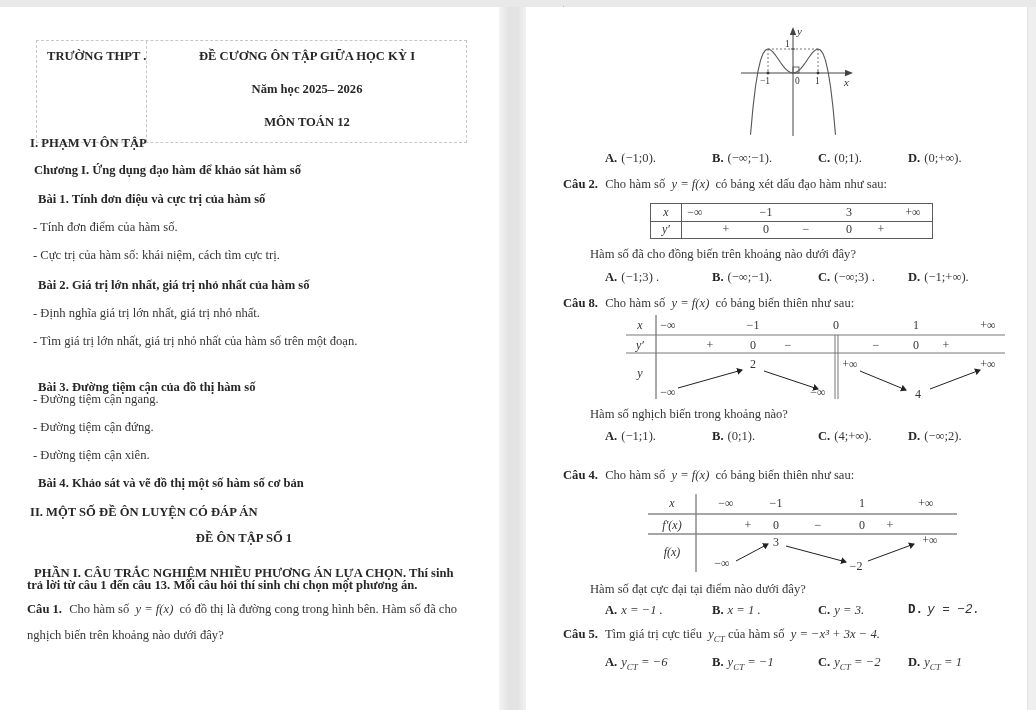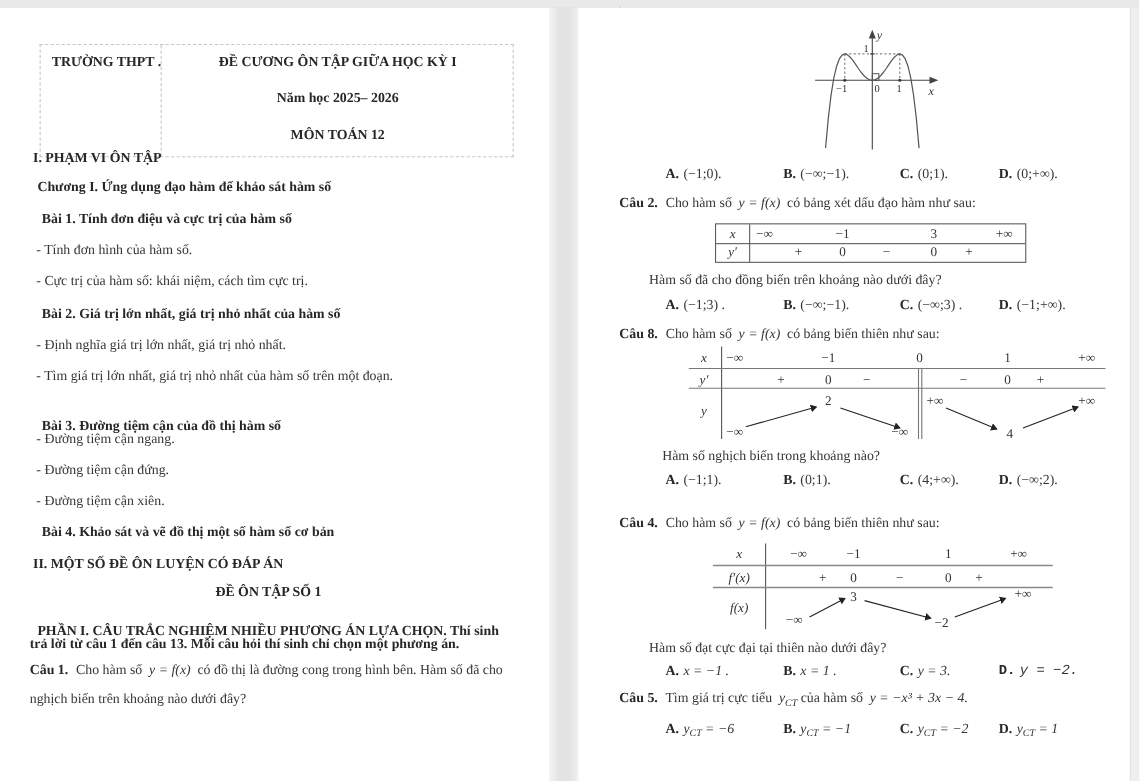--- a/index.html
+++ b/index.html
@@ -104,21 +104,21 @@
       <div class="hdr-right">
         <div class="hdr-line" style="top:8px;">ĐỀ CƯƠNG ÔN TẬP GIỮA HỌC KỲ I</div>
         <div class="hdr-line" style="top:41px;">Năm học 2025– 2026</div>
         <div class="hdr-line" style="top:74px;">MÔN TOÁN 12</div>
       </div>
     </div>
 
     <div class="ln b" style="left:30px;top:129px;">I. PHẠM VI ÔN TẬP</div>
     <div class="ln b" style="left:34px;top:156px;">Chương I. Ứng dụng đạo hàm để khảo sát hàm số</div>
     <div class="ln b" style="left:38px;top:185px;">Bài 1. Tính đơn điệu và cực trị của hàm số</div>
-    <div class="ln" style="left:33px;top:213px;">- Tính đơn hình của hàm số.</div>
+    <div class="ln" style="left:33px;top:213px;">- Tính đơn điểm của hàm số.</div>
     <div class="ln" style="left:33px;top:241px;">- Cực trị của hàm số: khái niệm, cách tìm cực trị.</div>
     <div class="ln b" style="left:38px;top:271px;">Bài 2. Giá trị lớn nhất, giá trị nhỏ nhất của hàm số</div>
     <div class="ln" style="left:33px;top:327px;">- Tìm giá trị lớn nhất, giá trị nhỏ nhất của hàm số trên một đoạn.</div>
     <div class="ln" style="left:33px;top:299px;">- Định nghĩa giá trị lớn nhất, giá trị nhỏ nhất.</div>
     <div class="ln b" style="left:38px;top:357px;margin-top:16px;">Bài 3. Đường tiệm cận của đồ thị hàm số</div>
     <div class="ln" style="left:33px;top:385px;">- Đường tiệm cận ngang.</div>
     <div class="ln" style="left:33px;top:413px;">- Đường tiệm cận đứng.</div>
     <div class="ln" style="left:33px;top:441px;">- Đường tiệm cận xiên.</div>
     <div class="ln b" style="left:38px;top:469px;">Bài 4. Khảo sát và vẽ đồ thị một số hàm số cơ bản</div>
     <div class="ln b" style="left:30px;top:498px;">II. MỘT SỐ ĐỀ ÔN LUYỆN CÓ ĐÁP ÁN</div>
@@ -224,21 +224,21 @@
       <text x="192" y="83" font-size="12" text-anchor="middle">−∞</text>
       <text x="224" y="55" font-size="12" text-anchor="middle">+∞</text>
       <text x="292" y="85" font-size="12" text-anchor="middle">4</text>
       <text x="362" y="55" font-size="12" text-anchor="middle">+∞</text>
       <line x1="52" y1="75" x2="116" y2="57" stroke="#222" stroke-width="1" marker-end="url(#ah3)"></line>
       <line x1="138" y1="58" x2="192" y2="76" stroke="#222" stroke-width="1" marker-end="url(#ah3)"></line>
       <line x1="234" y1="58" x2="280" y2="77" stroke="#222" stroke-width="1" marker-end="url(#ah3)"></line>
       <line x1="304" y1="76" x2="354" y2="57" stroke="#222" stroke-width="1" marker-end="url(#ah3)"></line>
     </svg>
 
-    <div class="ln" style="left:76px;top:400px;">Hàm số nghịch biến trong khoảng nào?</div>
+    <div class="ln" style="left:64px;top:400px;">Hàm số nghịch biến trong khoảng nào?</div>
     <div class="opt-row" style="top:422px;">
       <span class="opt" style="left:79px;"><b>A.</b><span>(−1;1).</span></span>
       <span class="opt" style="left:186px;"><b>B.</b><span>(0;1).</span></span>
       <span class="opt" style="left:292px;"><b>C.</b><span>(4;+∞).</span></span>
       <span class="opt" style="left:382px;"><b>D.</b><span>(−∞;2).</span></span>
     </div>
 
     <div class="ln" style="left:37px;top:461px;">
       <b class="ql">Câu 4.</b><span> Cho hàm số </span><span class="math">y = f(x)</span><span> có bảng biến thiên như sau:</span>
     </div>
@@ -266,21 +266,21 @@
       <text x="242" y="37" font-size="12" text-anchor="middle">+</text>
       <text x="74" y="75" font-size="12" text-anchor="middle">−∞</text>
       <text x="128" y="54" font-size="12" text-anchor="middle">3</text>
       <text x="208" y="78" font-size="12" text-anchor="middle">−2</text>
       <text x="282" y="52" font-size="12" text-anchor="middle">+∞</text>
       <line x1="88" y1="69" x2="120" y2="52" stroke="#222" stroke-width="1" marker-end="url(#ah4)"></line>
       <line x1="138" y1="54" x2="198" y2="70" stroke="#222" stroke-width="1" marker-end="url(#ah4)"></line>
       <line x1="220" y1="69" x2="266" y2="52" stroke="#222" stroke-width="1" marker-end="url(#ah4)"></line>
     </svg>
 
-    <div class="ln" style="left:64px;top:575px;">Hàm số đạt cực đại tại thiên nào dưới đây?</div>
+    <div class="ln" style="left:64px;top:575px;">Hàm số đạt cực đại tại điểm nào dưới đây?</div>
     <div class="opt-row" style="top:596px;">
       <span class="opt" style="left:79px;"><b>A.</b><span class="mi">x = −1 .</span></span>
       <span class="opt" style="left:186px;"><b>B.</b><span class="mi">x = 1 .</span></span>
       <span class="opt" style="left:292px;"><b>C.</b><span class="mi">y = 3.</span></span>
       <span class="opt" style="left:382px;font-family:Liberation Mono, monospace;"><b>D.</b><span class="mi">y = −2.</span></span>
     </div>
 
     <div class="ln" style="left:37px;top:620px;">
       <b class="ql">Câu 5.</b><span> Tìm giá trị cực tiểu </span><span class="math" style="margin-right:0;">y</span><sub style="font-size:9px;font-style:italic;">CT</sub><span> của hàm số </span><span class="math">y = −x³ + 3x − 4.</span>
     </div>

